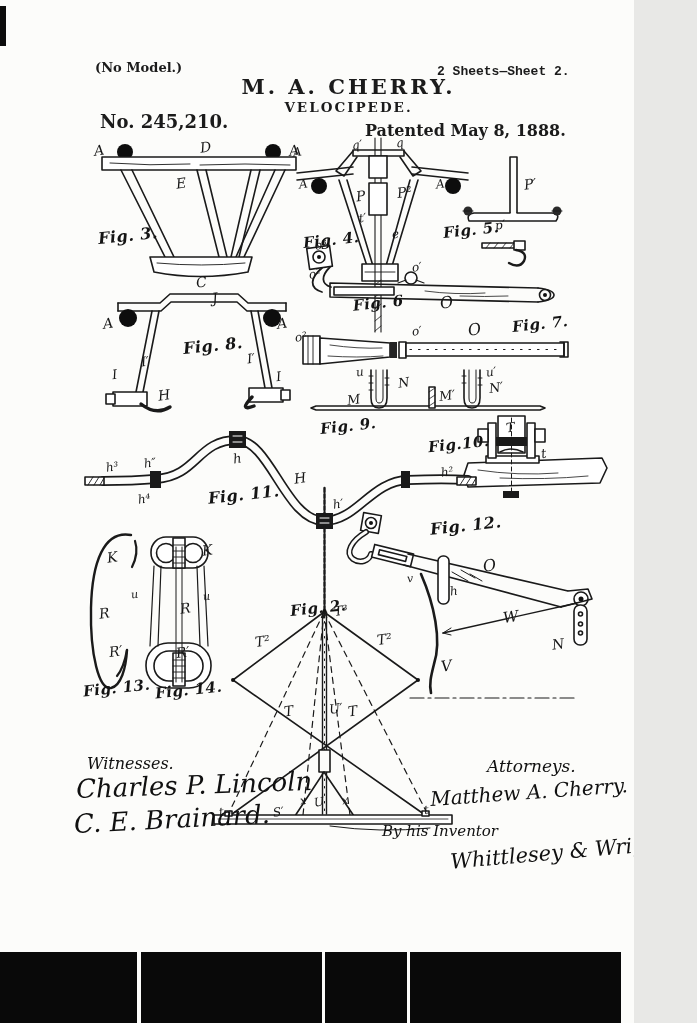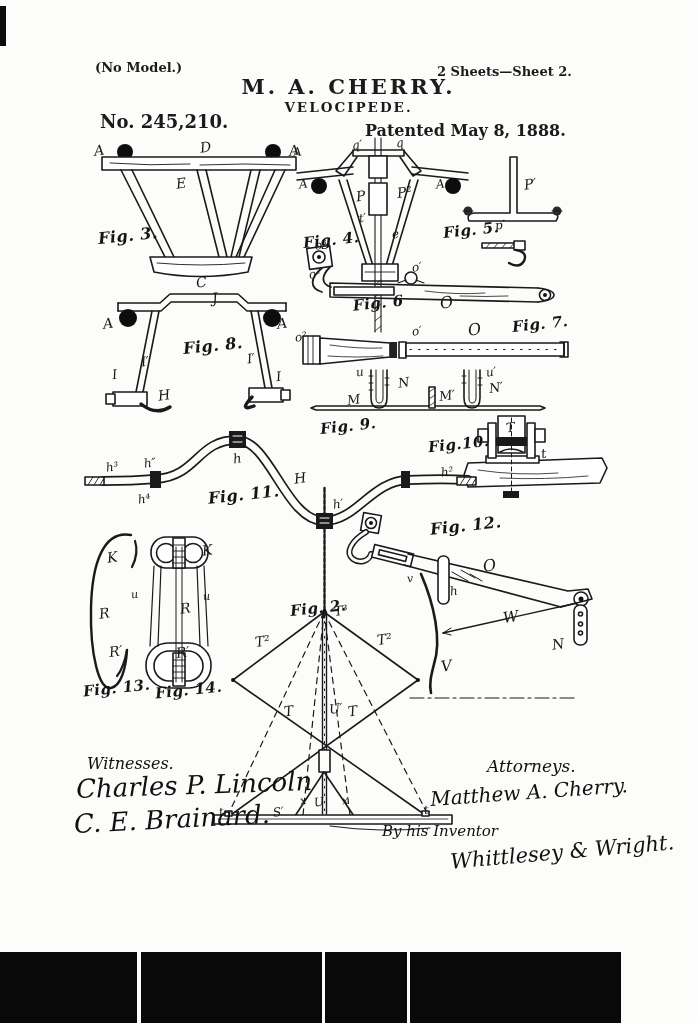--- a/index.html
+++ b/index.html
@@ -1,16 +1,16 @@
 <!DOCTYPE html>
 <html><head>
 <meta charset="utf-8">
 <style>
   html,body{margin:0;padding:0;background:#e8e8e6;}
-  .page{position:relative;width:697px;height:1023px;background:#fcfcfa;overflow:hidden;
+  .page{position:relative;width:634px;height:1023px;background:#fcfcfa;overflow:hidden;
         font-family:"DejaVu Serif","Liberation Serif",serif;}
   .hdr{position:absolute;font-family:"DejaVu Serif",serif;font-weight:bold;color:#1b1b1b;white-space:nowrap;}
   .lbl{position:absolute;font-family:"DejaVu Serif",serif;font-style:italic;color:#171717;
        white-space:nowrap;transform:rotate(-8deg);line-height:1;}
   .cap{position:absolute;font-family:"DejaVu Serif",serif;font-style:italic;font-weight:bold;
        color:#141414;white-space:nowrap;transform:rotate(-6deg);letter-spacing:.5px;line-height:1;}
   .sig{position:absolute;font-family:"DejaVu Serif",serif;font-style:italic;color:#101010;
        white-space:nowrap;line-height:1;}
   .foot{position:absolute;left:0;width:697px;text-align:center;font-family:"DejaVu Sans",sans-serif;
         color:#3c3c3c;letter-spacing:.4px;}
@@ -217,21 +217,21 @@
         <rect x="214" y="815" width="238" height="9" fill="#fff"></rect>
         <path d="M218,819 L448,819" stroke-width="0.8"></path>
         <rect x="225" y="811" width="7" height="5" fill="#fff"></rect>
         <rect x="422" y="811" width="7" height="5" fill="#fff"></rect>
         <path d="M330,826 q50,7 100,2" stroke-width="1"></path>
       </g>
     </g>
   </svg>
 
   <span class="hdr" style="left:95px;top:60px;font-size:13px;">(No Model.)</span>
-  <span class="hdr" style="left:437px;top:64px;font-size:13px;">2 Sheets—Sheet 2.</span>
+  <span class="hdr" style="left:437px;top:64px;font-size:13px;font-family:Liberation Mono, monospace;">2 Sheets—Sheet 2.</span>
   <span class="hdr" style="left:0;top:74px;width:697px;text-align:center;font-size:21px;letter-spacing:3px;">M. A. CHERRY.</span>
   <span class="hdr" style="left:0;top:99px;width:697px;text-align:center;font-size:13.5px;letter-spacing:2px;">VELOCIPEDE.</span>
   <span class="hdr" style="left:100px;top:111px;font-size:18px;">No. 245,210.</span>
   <span class="hdr" style="left:365px;top:121px;font-size:16px;">Patented May 8, 1888.</span>
 
   <span class="cap" style="left:98px;top:228px;font-size:16px;">Fig. 3.</span>
   <span class="cap" style="left:303px;top:233px;font-size:15px;">Fig. 4.</span>
   <span class="cap" style="left:443px;top:223px;font-size:15px;">Fig. 5.</span>
   <span class="cap" style="left:353px;top:296px;font-size:15px;">Fig. 6</span>
   <span class="cap" style="left:512px;top:317px;font-size:15px;">Fig. 7.</span>

